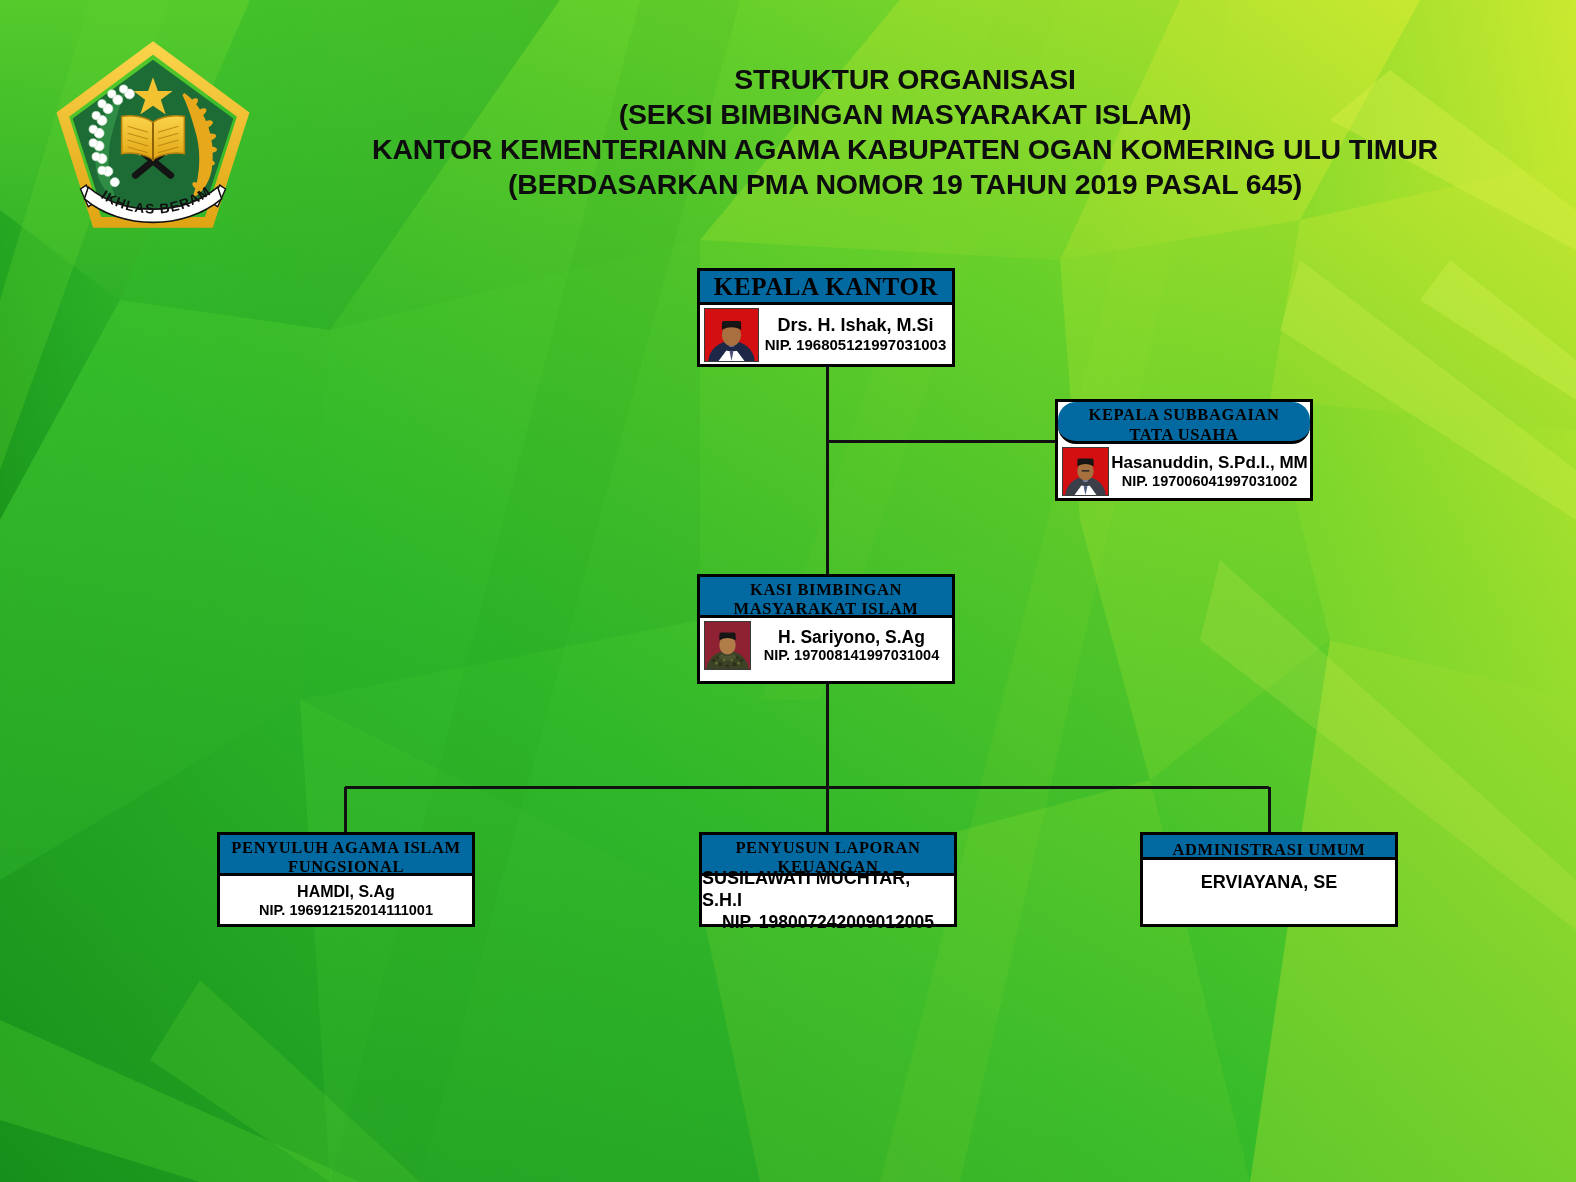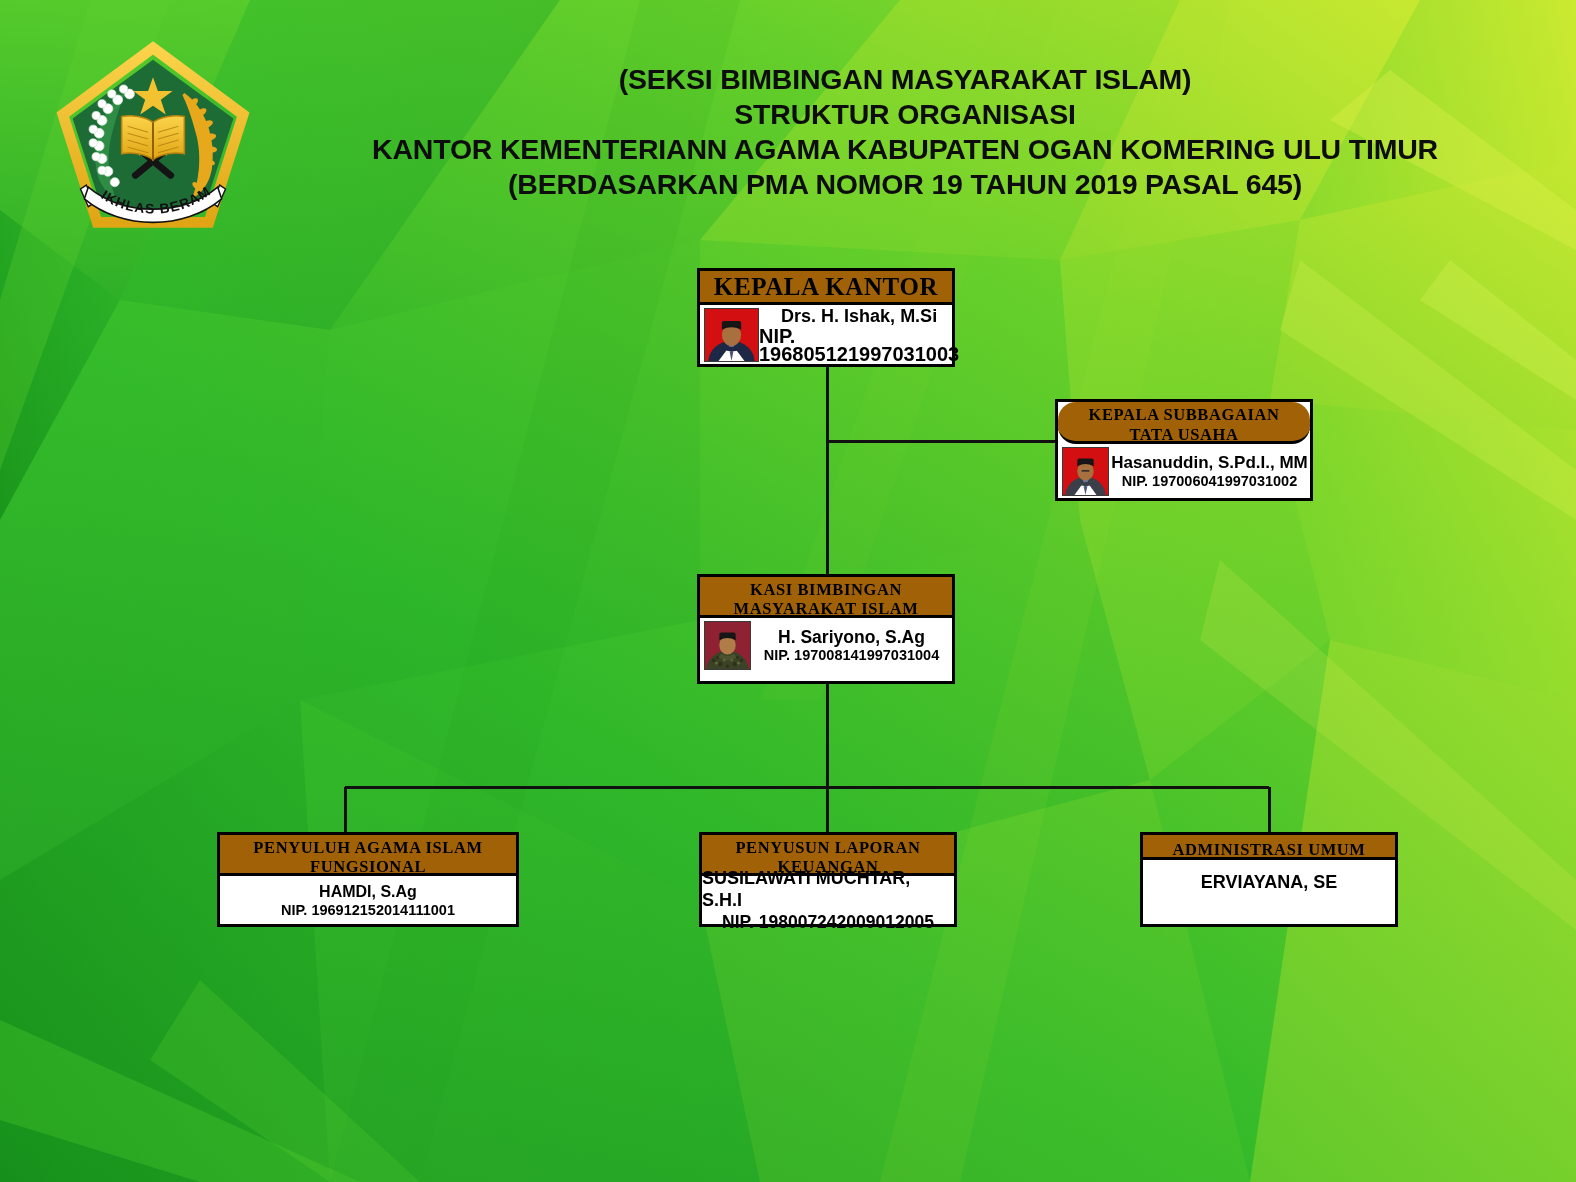--- a/index.html
+++ b/index.html
@@ -47,21 +47,21 @@
   #wires { position: absolute; inset: 0; pointer-events: none; }
   #wires svg { display: block; width: 1576px; height: 1182px; }
 
   
   .node {
     position: absolute;
     border: 3px solid #000;
     background: #ffffff;
   }
   .node .hdr {
-    background: #a16207;
+    background: #0369a1;
     border-bottom: 3px solid #000;
     text-align: center;
     color: #000;
     font-weight: bold;
     font-family: "Liberation Serif", serif;
     letter-spacing: 0.6px;
   }
   .node .body {
     display: flex;
     align-items: stretch;
@@ -89,37 +89,37 @@
     margin: 3px 0 3px 4px;
   }
   .photo svg { position: absolute; inset: 0; width: 100%; height: 100%; }
 
   
   #node-kepala-kantor { left: 697px; top: 268px; width: 258px; height: 99px; }
   #node-kepala-kantor .hdr { height: 34px; line-height: 32px; font-size: 25px; }
   #node-kepala-kantor .body { height: 59px; }
   #node-kepala-kantor .photo { width: 55px; height: 54px; }
   #node-kepala-kantor .pname { font-size: 18px; line-height: 21px; }
-  #node-kepala-kantor .pnip  { font-size: 20px; line-height: 18px; }
+  #node-kepala-kantor .pnip  { font-size: 15px; line-height: 18px; }
 
   #node-subbag-tata-usaha { left: 1055px; top: 399px; width: 258px; height: 102px; }
   #node-subbag-tata-usaha .hdr { height: 42px; line-height: 20px; padding-top: 3px; font-size: 16.5px; border-radius: 18px; }
   #node-subbag-tata-usaha .body { height: 54px; border-radius: 14px; }
   #node-subbag-tata-usaha .photo { width: 47px; height: 49px; }
   #node-subbag-tata-usaha .pname { font-size: 17px; line-height: 20px; }
   #node-subbag-tata-usaha .pnip  { font-size: 14.5px; line-height: 17px; }
 
   #node-kasi-bimas { left: 697px; top: 574px; width: 258px; height: 110px; }
   #node-kasi-bimas .hdr { height: 41px; line-height: 19px; padding-top: 3px; font-size: 16.5px; }
   #node-kasi-bimas .body { height: 54px; }
   #node-kasi-bimas .photo { width: 47px; height: 49px; }
   #node-kasi-bimas .pname { font-size: 17.5px; line-height: 20px; }
   #node-kasi-bimas .pnip  { font-size: 14.5px; line-height: 17px; }
 
-  #node-penyuluh { left: 217px; top: 832px; width: 302px; height: 95px; }
+  #node-penyuluh { left: 217px; top: 832px; width: 258px; height: 95px; }
   #node-penyuluh .hdr { height: 41px; line-height: 19px; padding-top: 3px; font-size: 16.5px; }
   #node-penyuluh .body { height: 48px; }
   #node-penyuluh .pname { font-size: 16px; line-height: 19px; }
   #node-penyuluh .pnip  { font-size: 14.5px; line-height: 18px; }
 
   #node-penyusun { left: 699px; top: 832px; width: 258px; height: 95px; }
   #node-penyusun .hdr { height: 41px; line-height: 19px; padding-top: 3px; font-size: 16.5px; }
   #node-penyusun .body { height: 48px; }
   #node-penyusun .pname { font-size: 18px; line-height: 22px; }
   #node-penyusun .pnip  { font-size: 17.5px; line-height: 22px; }
@@ -293,22 +293,22 @@
         <path d="M34 152 C70 182 130 182 166 152 L170 164 C132 196 68 196 30 164 Z" fill="#ffffff" stroke="#111" stroke-width="1.6"></path>
         <path id="ribbonPath" d="M40 158 C74 186 126 186 160 158" fill="none"></path>
         <text font-family="Liberation Sans, sans-serif" font-size="14" font-weight="bold" fill="#111" letter-spacing="1.2">
           <textPath href="#ribbonPath" startOffset="6%">IKHLAS BERAMAL</textPath>
         </text>
       </g>
     </svg>
   </div>
 
   <div id="title">
+    <span class="ln">STRUKTUR ORGANISASI</span>
     <span class="ln">(SEKSI BIMBINGAN MASYARAKAT ISLAM)</span>
-    <span class="ln">STRUKTUR ORGANISASI</span>
     <span class="ln wide">KANTOR KEMENTERIANN AGAMA KABUPATEN OGAN KOMERING ULU TIMUR</span>
     <span class="ln">(BERDASARKAN PMA NOMOR 19 TAHUN 2019 PASAL 645)</span>
   </div>
 
   <div id="wires">
     <svg viewBox="0 0 1576 1182">
       <g stroke="#111" stroke-width="3" fill="none" shape-rendering="crispEdges">
 
         <line x1="827" y1="367" x2="827" y2="574"></line>
 

